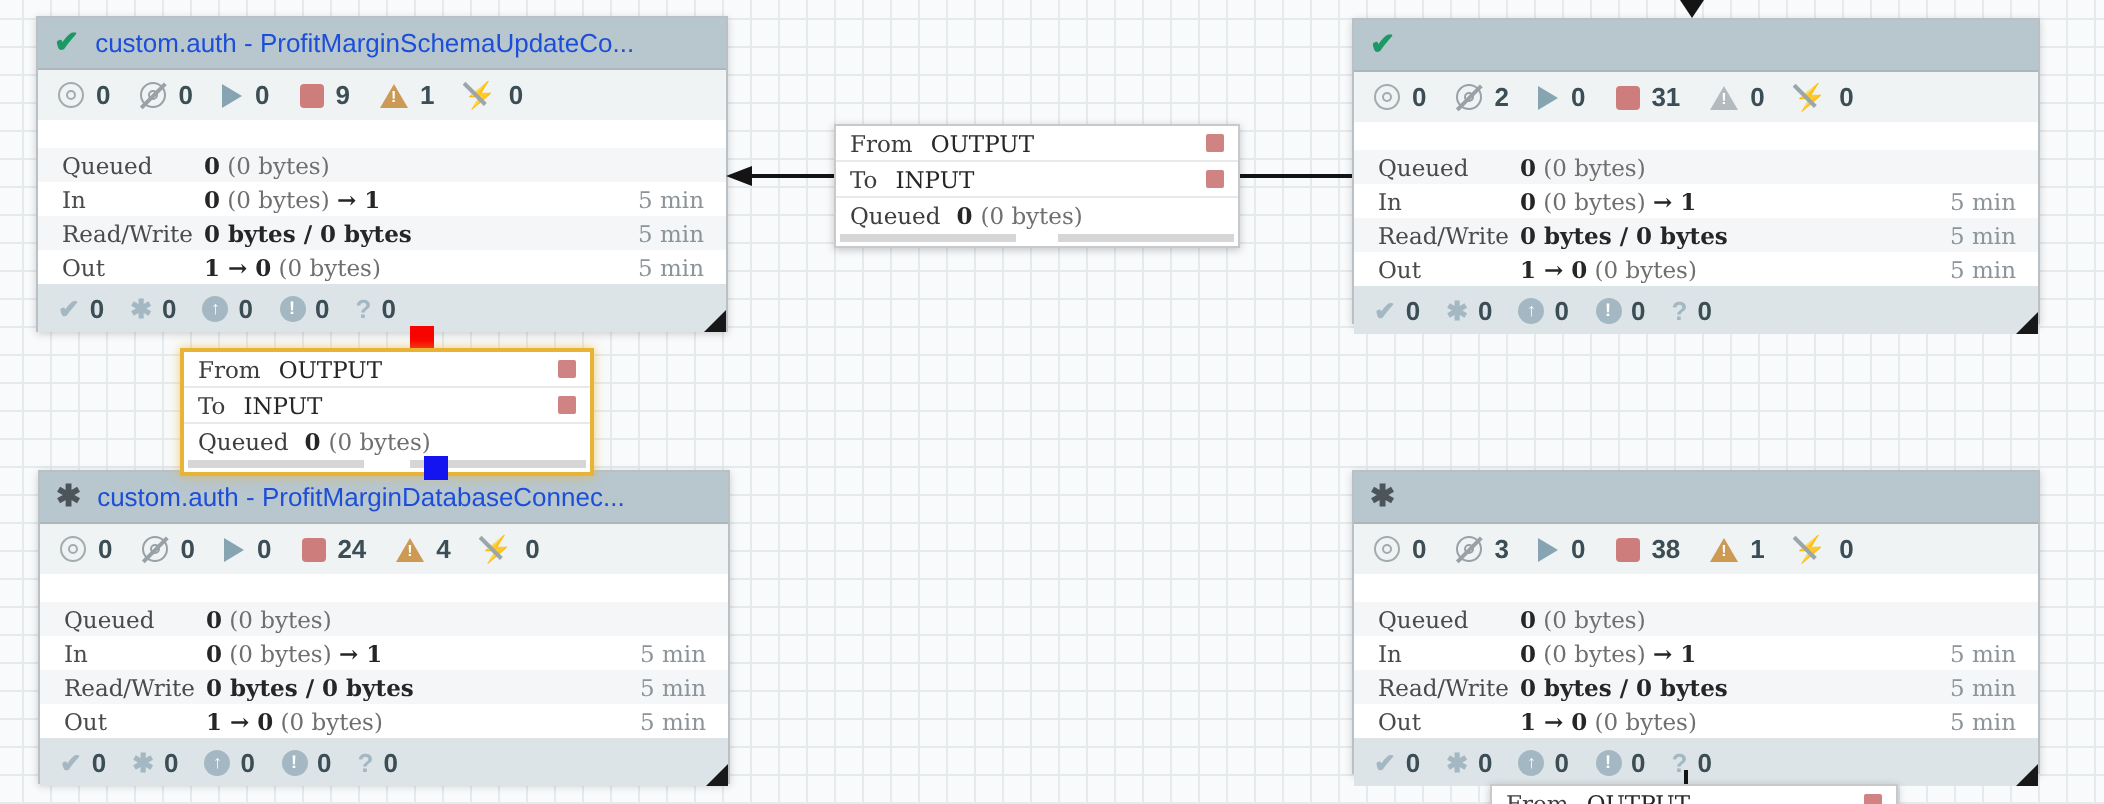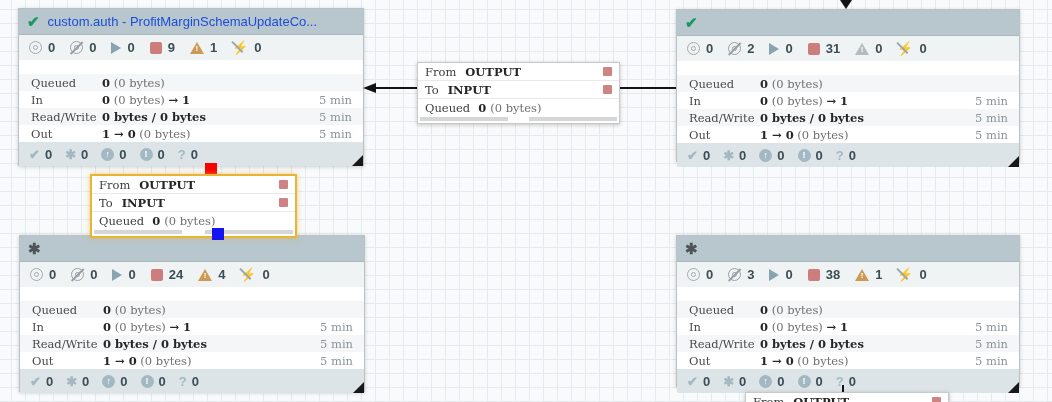--- a/index.html
+++ b/index.html
@@ -60,21 +60,21 @@
     background:#9aa6ac;transform:rotate(45deg);}
   .f-glyph{font-size:13px;color:#a3b8c2;font-weight:bold;line-height:1;}
   .f-circ{width:13px;height:13px;border-radius:50%;background:#a3b8c2;color:#fff;
     display:inline-flex;align-items:center;justify-content:center;font-size:9px;font-weight:bold;}
   
   .clabel{position:absolute;background:#fff;border:1px solid #c9c9c9;
     box-shadow:0 1px 4px rgba(0,0,0,.22);font-family:"DejaVu Serif",serif;font-size:11.5px;}
   .clabel.selected{border:2px solid #e9b435;box-shadow:0 0 5px rgba(233,180,53,.65);}
   .crow{height:17px;display:flex;align-items:center;padding:0 7px;border-bottom:1px solid #e9e9e9;}
   .crow .ckey{color:#3d3d3d;}
-  .crow .cport{font-weight:bold;color:#262626;margin-left:9px;}
+  .crow .cport{font-weight:normal;color:#262626;margin-left:9px;}
   .crow .cnum{font-weight:bold;color:#262626;margin-left:8px;}
   .crow .cbytes{color:#6f6f6f;margin-left:4px;}
   .csq{width:9px;height:9px;background:#d08383;border-radius:1px;margin-left:auto;}
   .cbars{height:6px;display:flex;justify-content:space-between;padding:1px 2px 0 2px;}
   .cbar{width:88px;height:4px;background:#d6d6d6;}
   
   .hline,.vline{position:absolute;background:#141414;}
   .arrow-left{position:absolute;width:0;height:0;border-top:5px solid transparent;
     border-bottom:5px solid transparent;border-right:13px solid #141414;}
   .arrow-down{position:absolute;width:0;height:0;border-left:6px solid transparent;
@@ -239,20 +239,21 @@
           <span class="f-glyph">?</span>
           <b>0</b>
         </span>
       <span class="corner-tri"></span>
     </div>
   </div>
 
   <div class="pgroup" style="left:19px;top:235px;width:344px;height:155px;">
     <div class="pg-header">
       <span class="v-icon v-ast">✱</span>
+      <span class="pg-title">custom.auth - ProfitMarginDatabaseConnec...</span>
     </div>
     <div class="pg-stats">
       <span class="stat">
           <span class="ic ic-ring"></span>
           <b>0</b>
         </span>
       <span class="stat">
           <span class="ic ic-noring"></span>
           <b>0</b>
         </span>

